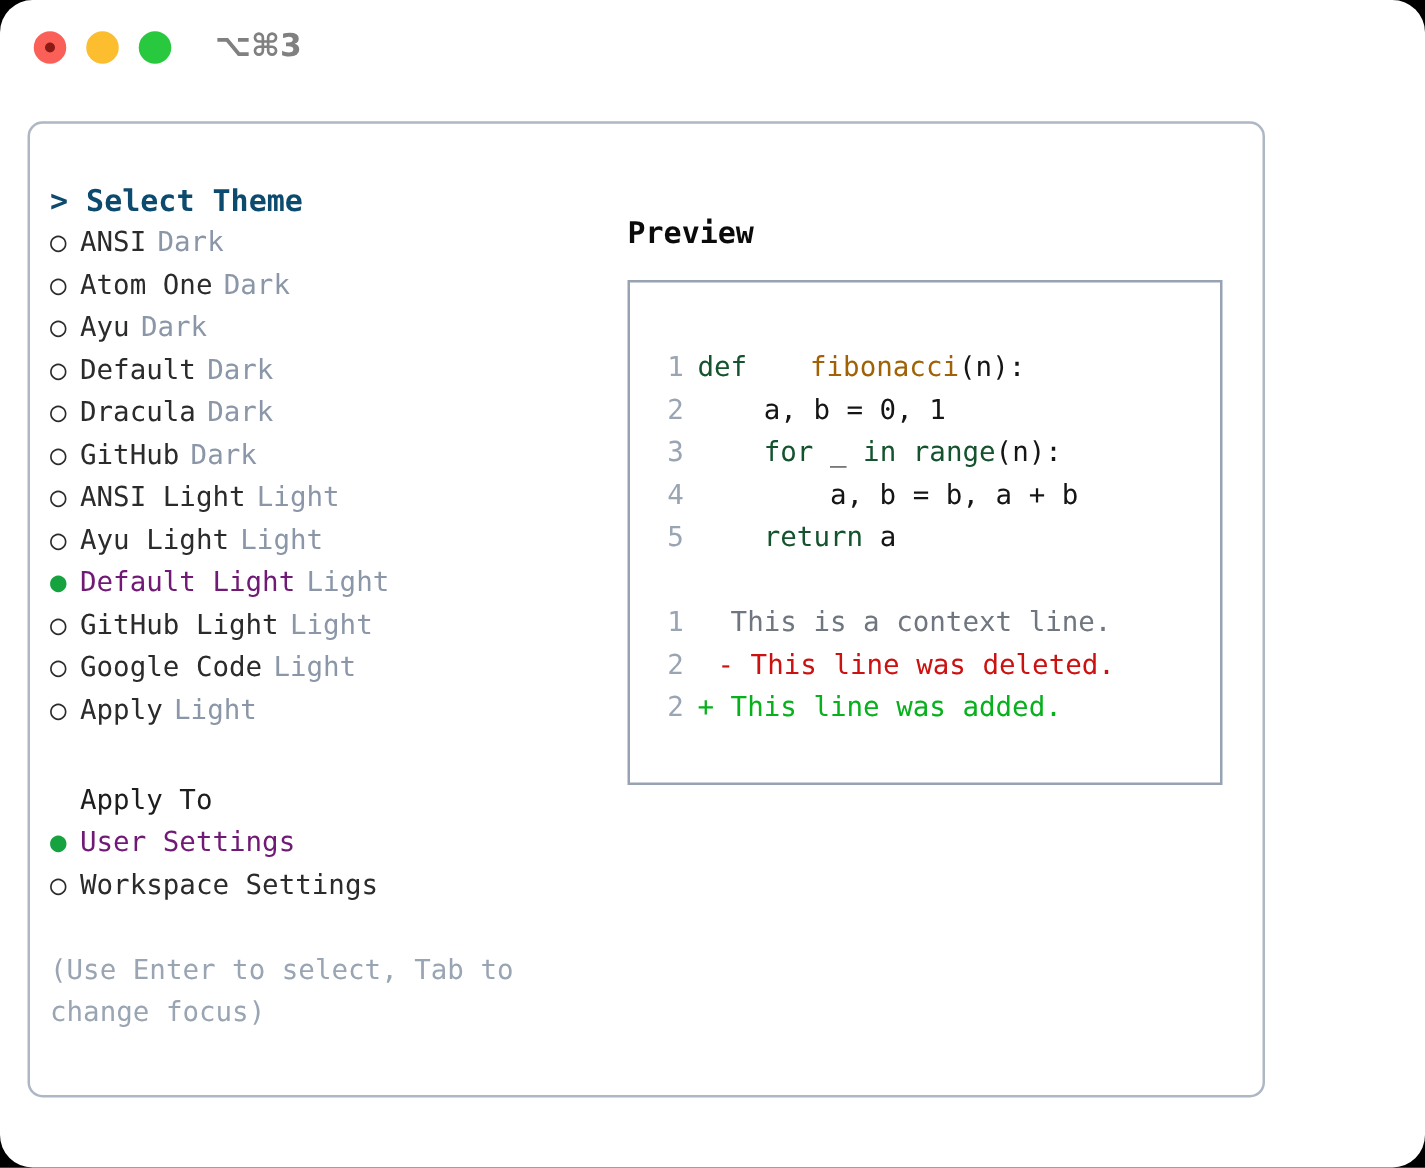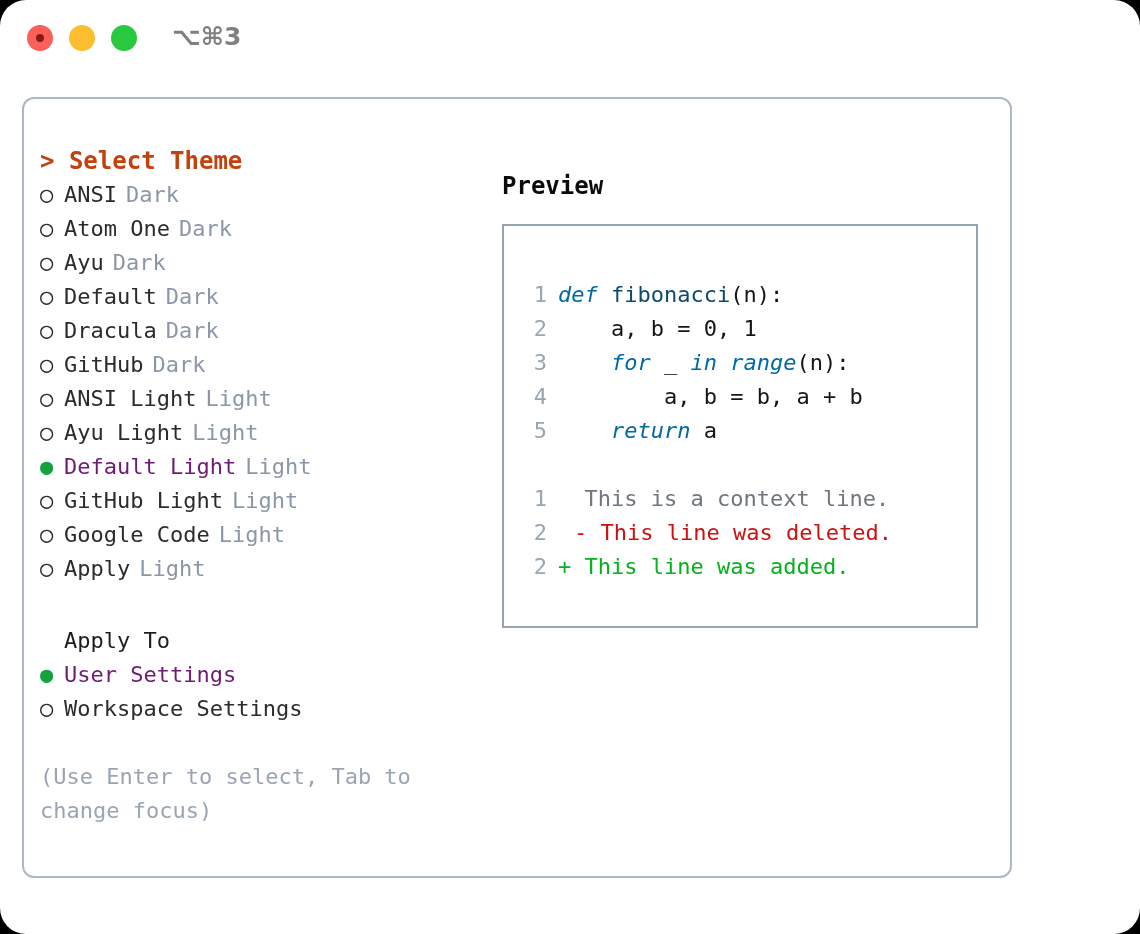--- a/index.html
+++ b/index.html
@@ -80,21 +80,21 @@
   
   .left-pane {
     position: absolute;
     left: 16px; top: 45px;
     width: 440px;
   }
 
   .panel-title {
     font-size: 24px;
     font-weight: bold;
-    color: #c2410c;
+    color: #0c4a6e;
     line-height: 34px;
     white-space: pre;
   }
 
   .list {
     margin-top: 0px;
   }
 
   .row {
     display: flex;
@@ -166,22 +166,22 @@
   }
   .code-line { display: flex; align-items: baseline; white-space: pre; }
   .lineno {
     display: inline-block;
     width: 28px;
     flex: 0 0 28px;
     text-align: right;
     color: #9aa5b4;
     padding-right: 11px;
   }
-  .kw   { color: #0369a1; font-style: italic; }
-  .fn   { color: #0c4a6e; }
+  .kw   { color: #14532d; }
+  .fn   { color: #a16207; margin-left: 37px; }
   .plain{ color: #151515; }
   .diff-ctx { color: #6f7680; }
   .diff-del { color: #cc1111; margin-left: 16px; }
   .diff-add { color: #06b11c; }
   .blank-line { height: 34px; }
 </style>
 </head>
 <body>
 
 <div class="page">

